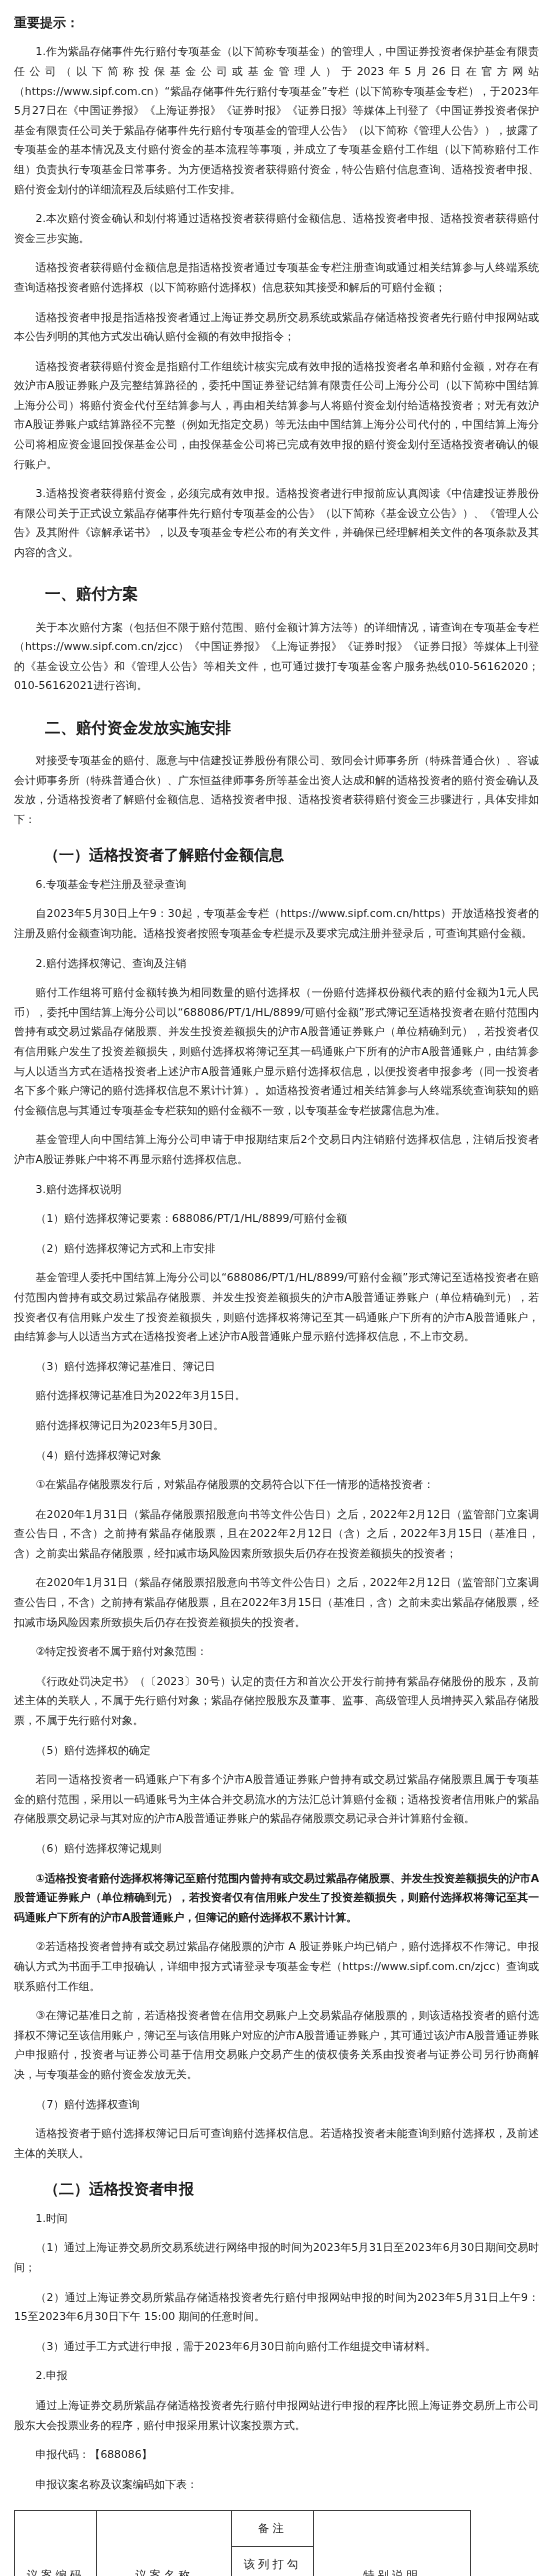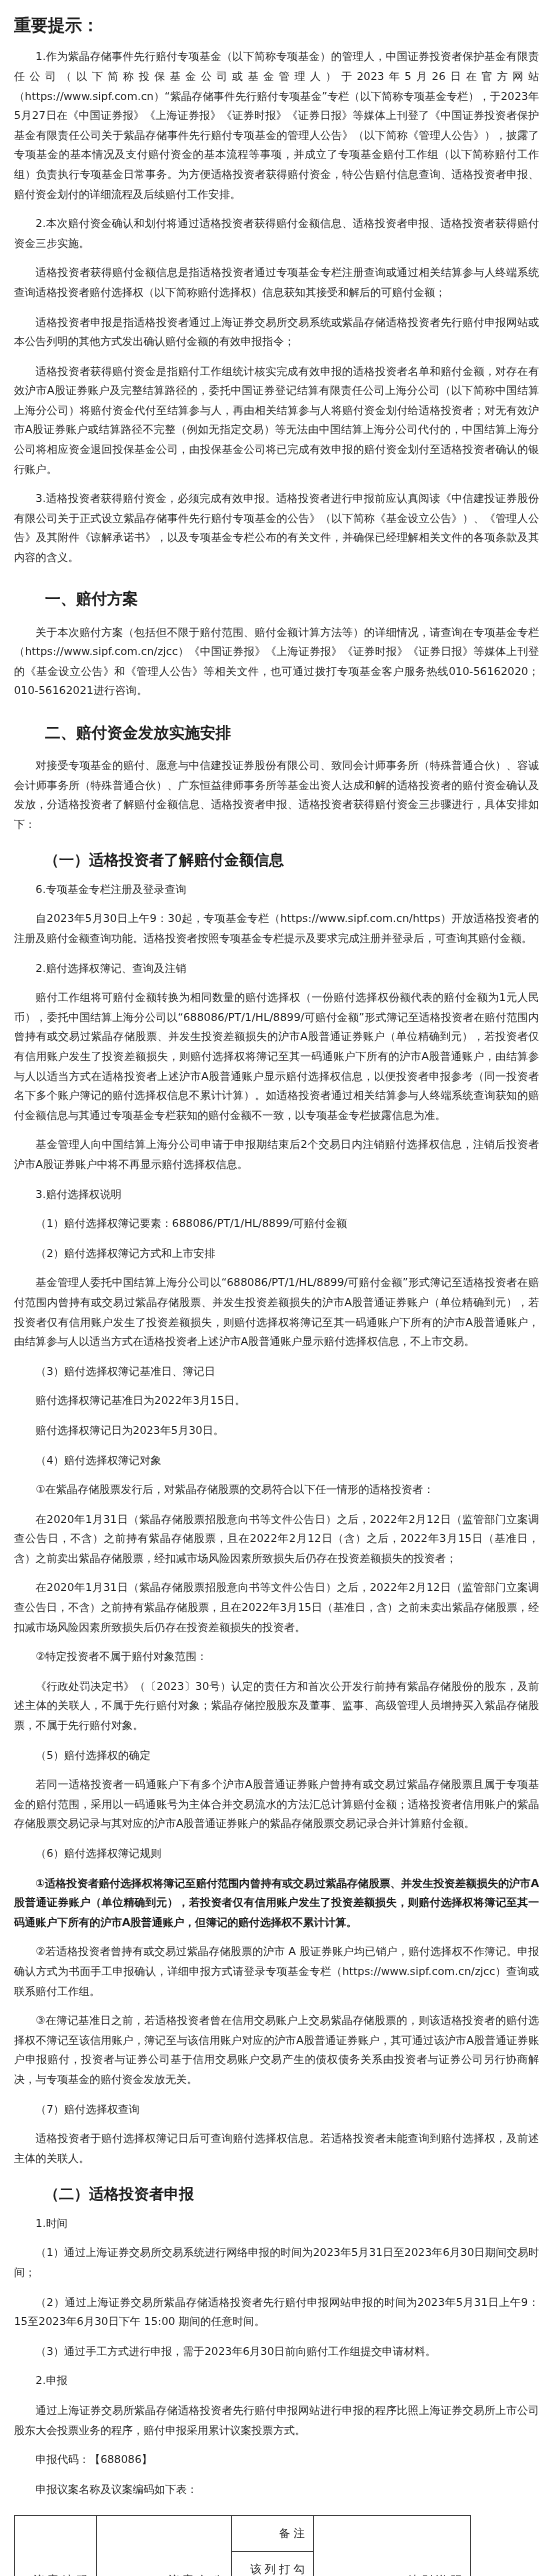--- a/index.html
+++ b/index.html
@@ -2,26 +2,26 @@
 <html style="font-size:8.2px"><head>
 <meta charset="utf-8">
 <style>
   html,body { margin:0; padding:0; background:#ffffff; }
   body { width:553px; min-height:4015px; font-family:"DejaVu Sans","Liberation Sans",sans-serif; color:#1f1f1f; }
   .doc { padding:10.3px 14px 0 14px; }
   .p { font-size:10.8px; line-height:19.6px; text-align:justify; text-indent:2em; margin:10px 0; }
   .pb { font-weight:bold; }
   .h1 { font-size:15.5px; font-weight:bold; margin:21.6px 0 12.4px 0; text-indent:2em; }
   .h2 { font-size:15px; font-weight:bold; margin:16.5px 0 9.3px 0; text-indent:2em; }
-  .note-head { font-size:17px; font-weight:bold; margin:4.1px 0 9.3px 0; }
+  .note-head { font-size:13px; font-weight:bold; margin:4.1px 0 9.3px 0; }
 
   
   table.proposal { border-collapse:collapse; table-layout:fixed; width:457px; margin:15.5px 0 7.2px 0; }
   table.proposal th, table.proposal td {
-    border:1px solid #3c3c3c; text-align:right; vertical-align:middle;
+    border:1px solid #3c3c3c; text-align:center; vertical-align:middle;
     font-size:11.3px; font-weight:400; color:#222; letter-spacing:3.1px; padding:3.1px 5.2px; box-sizing:border-box;
   }
   .th-top { height:36px; }
   .remark-note-cell { height:89px; line-height:29px; letter-spacing:4.1px; }
   .row1 td { height:133px; }
   .row1 .name-cell { line-height:43px; letter-spacing:4.1px; }
 </style>
 </head>
 <body>
 

